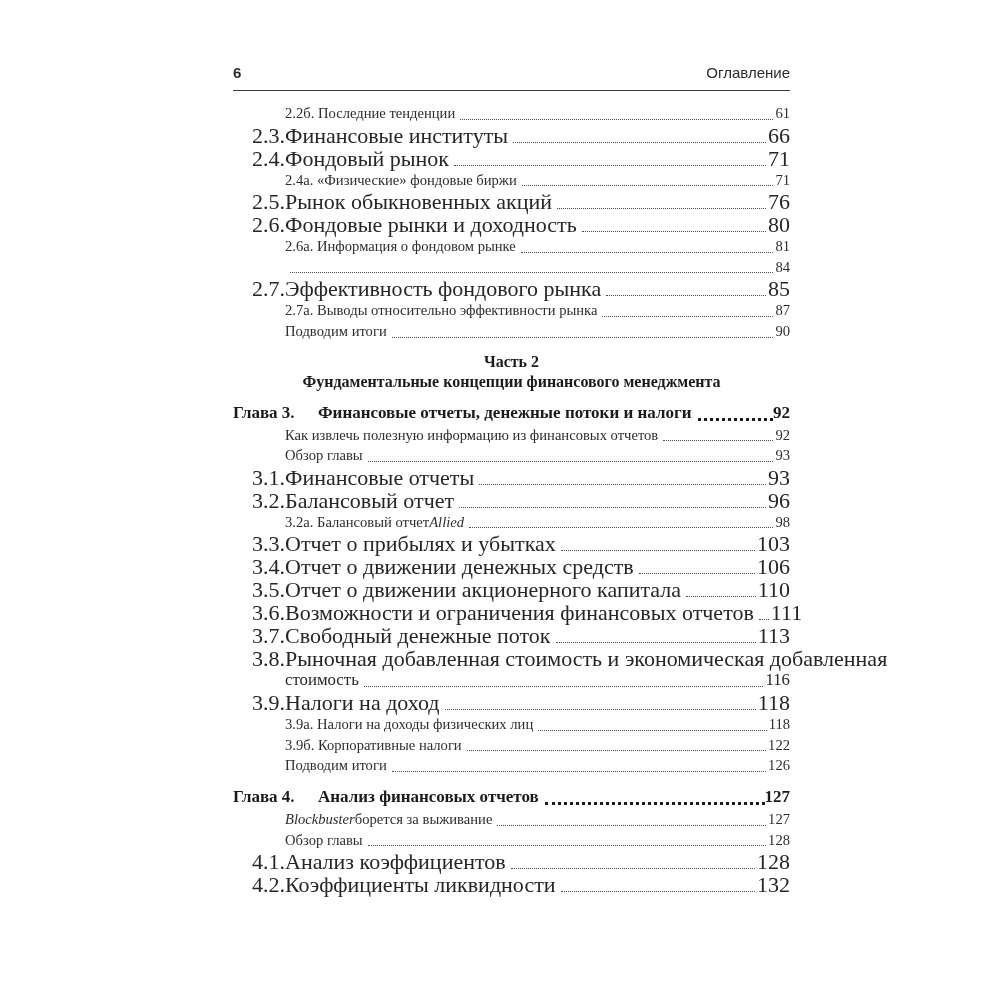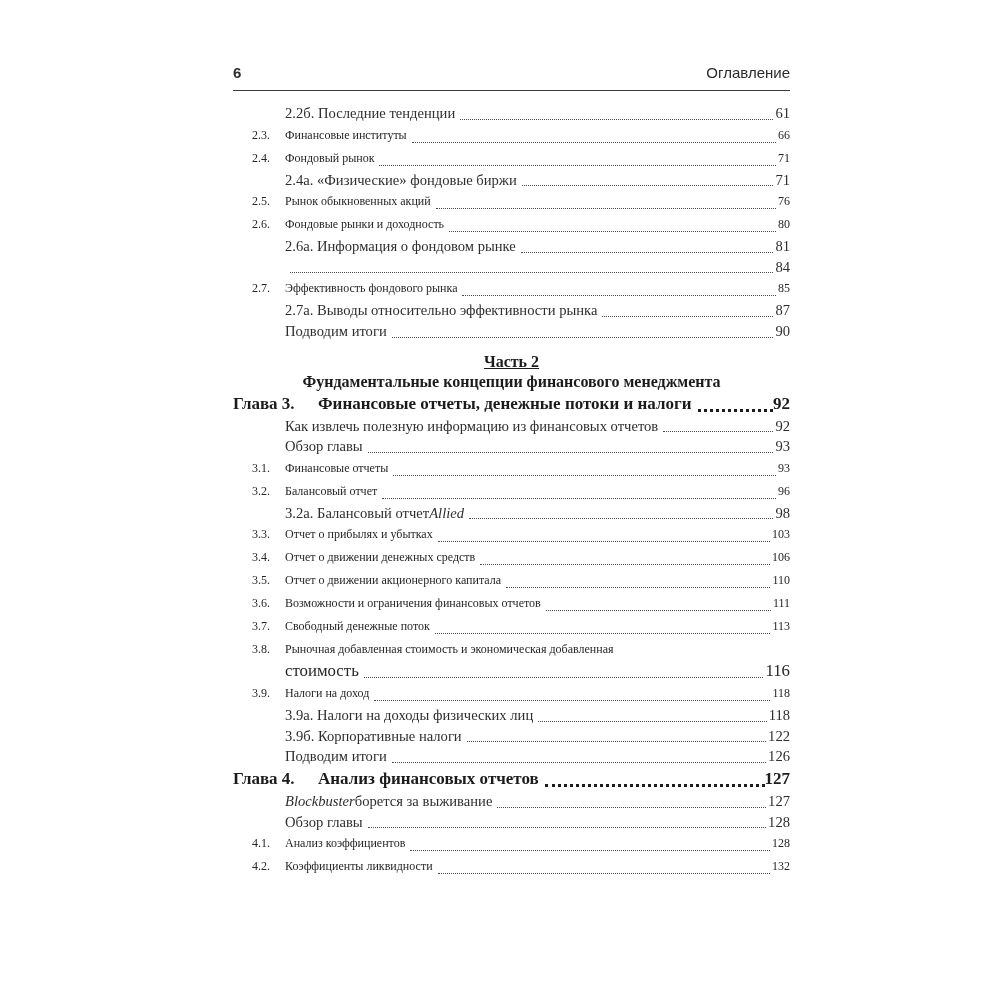--- a/index.html
+++ b/index.html
@@ -49,53 +49,53 @@
   .pg { flex: 0 0 auto; }
   .it { font-style: italic; }
 
   .row.sub {
     font-size: 14.6px;
     line-height: 20.6px;
     padding-left: 52px;
     color: #2e2e2e;
   }
   .row.l1 {
-    font-size: 12px;
+    font-size: 22px;
     line-height: 23px;
     padding-left: 19px;
   }
   .row.l1 .num {
     width: 33px;
   }
   .row.cont { 
     font-size: 16.8px;
     line-height: 20.8px;
     padding-left: 52px;
     text-align: right;
   }
   .row.chapter {
     font-weight: 700;
     font-size: 17px;
     line-height: 24px;
-    margin-top: 0;
+    margin-top: 9px;
     color: #1b1b1b;
   }
   .row.chapter .num { width: 85px; }
   .row.chapter .leader {
     border-bottom: 3px dotted #1b1b1b;
     margin: 0 0 4px 6px;
   }
   .part-title, .part-subtitle {
     text-align: center;
     font-weight: 700;
     color: #1b1b1b;
     font-size: 16px;
     line-height: 20px;
   }
-  .part-title { margin-top: 10px; text-decoration: underline; }
+  .part-title { margin-top: 10px; }
 </style>
 </head>
 <body>
 
 <div class="sheet">
   <div class="running-head">
     <span class="folio">6</span>
     <span>Оглавление</span>
   </div>
   <div class="toc">

